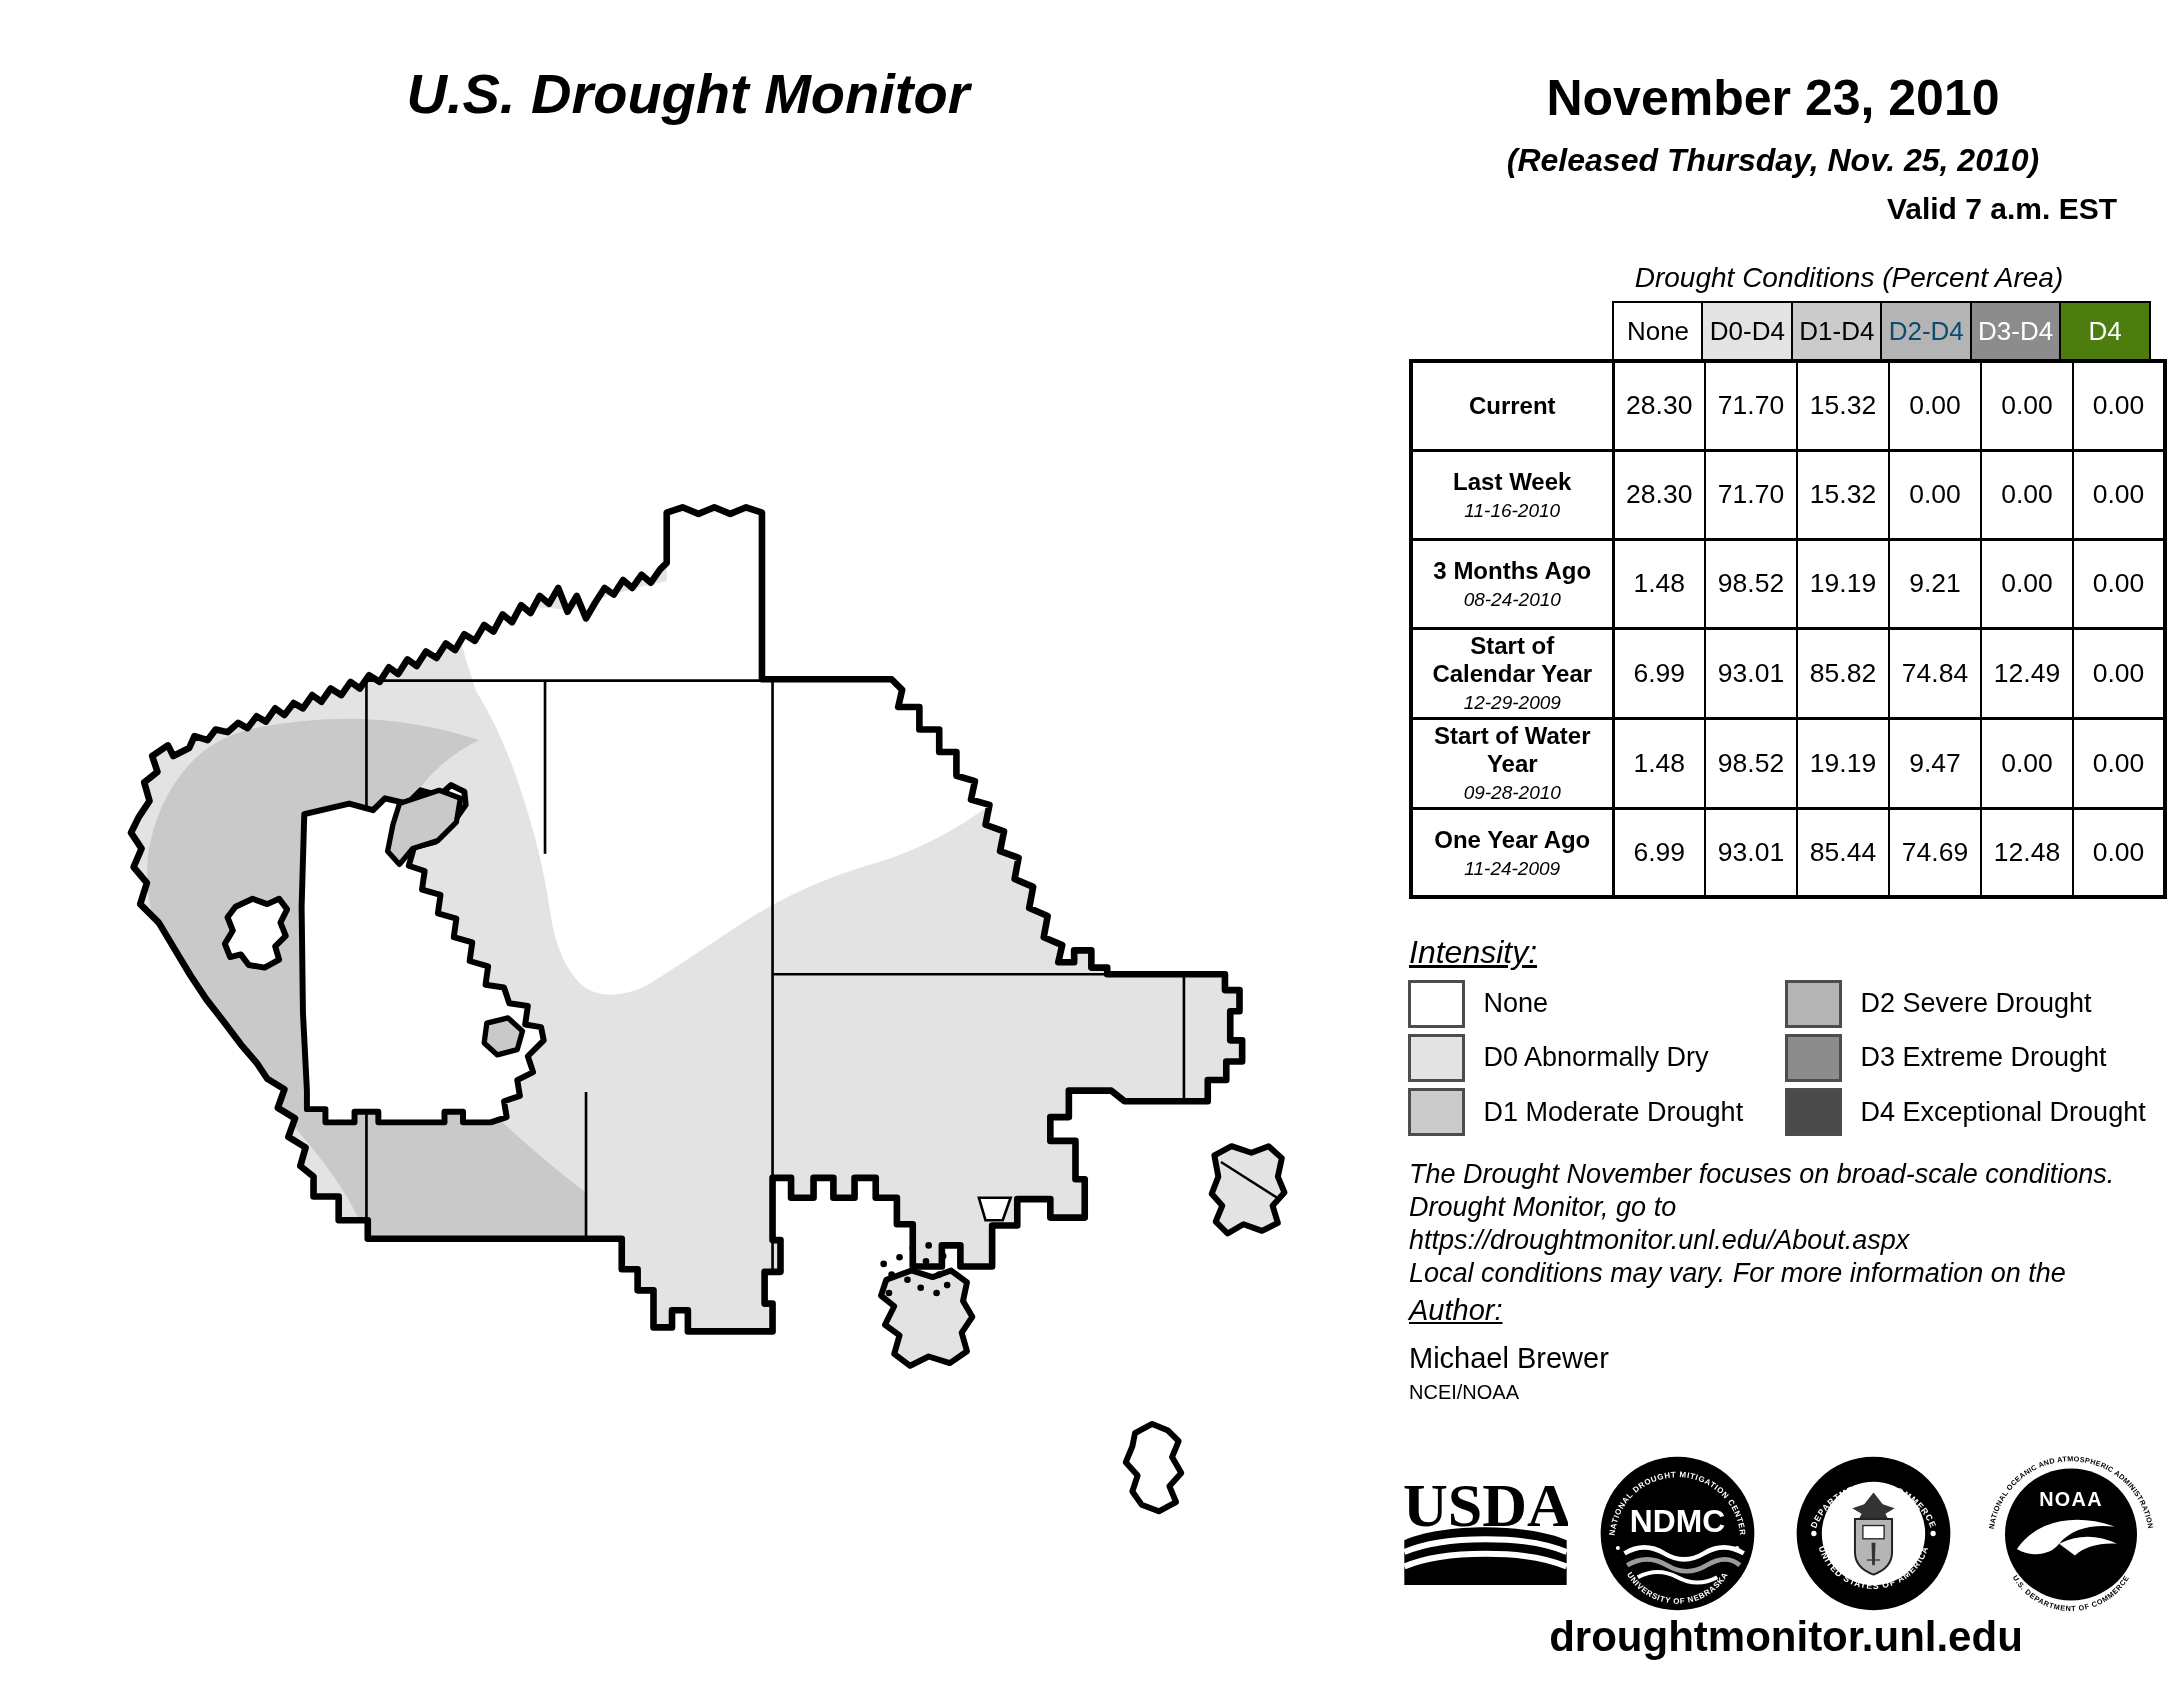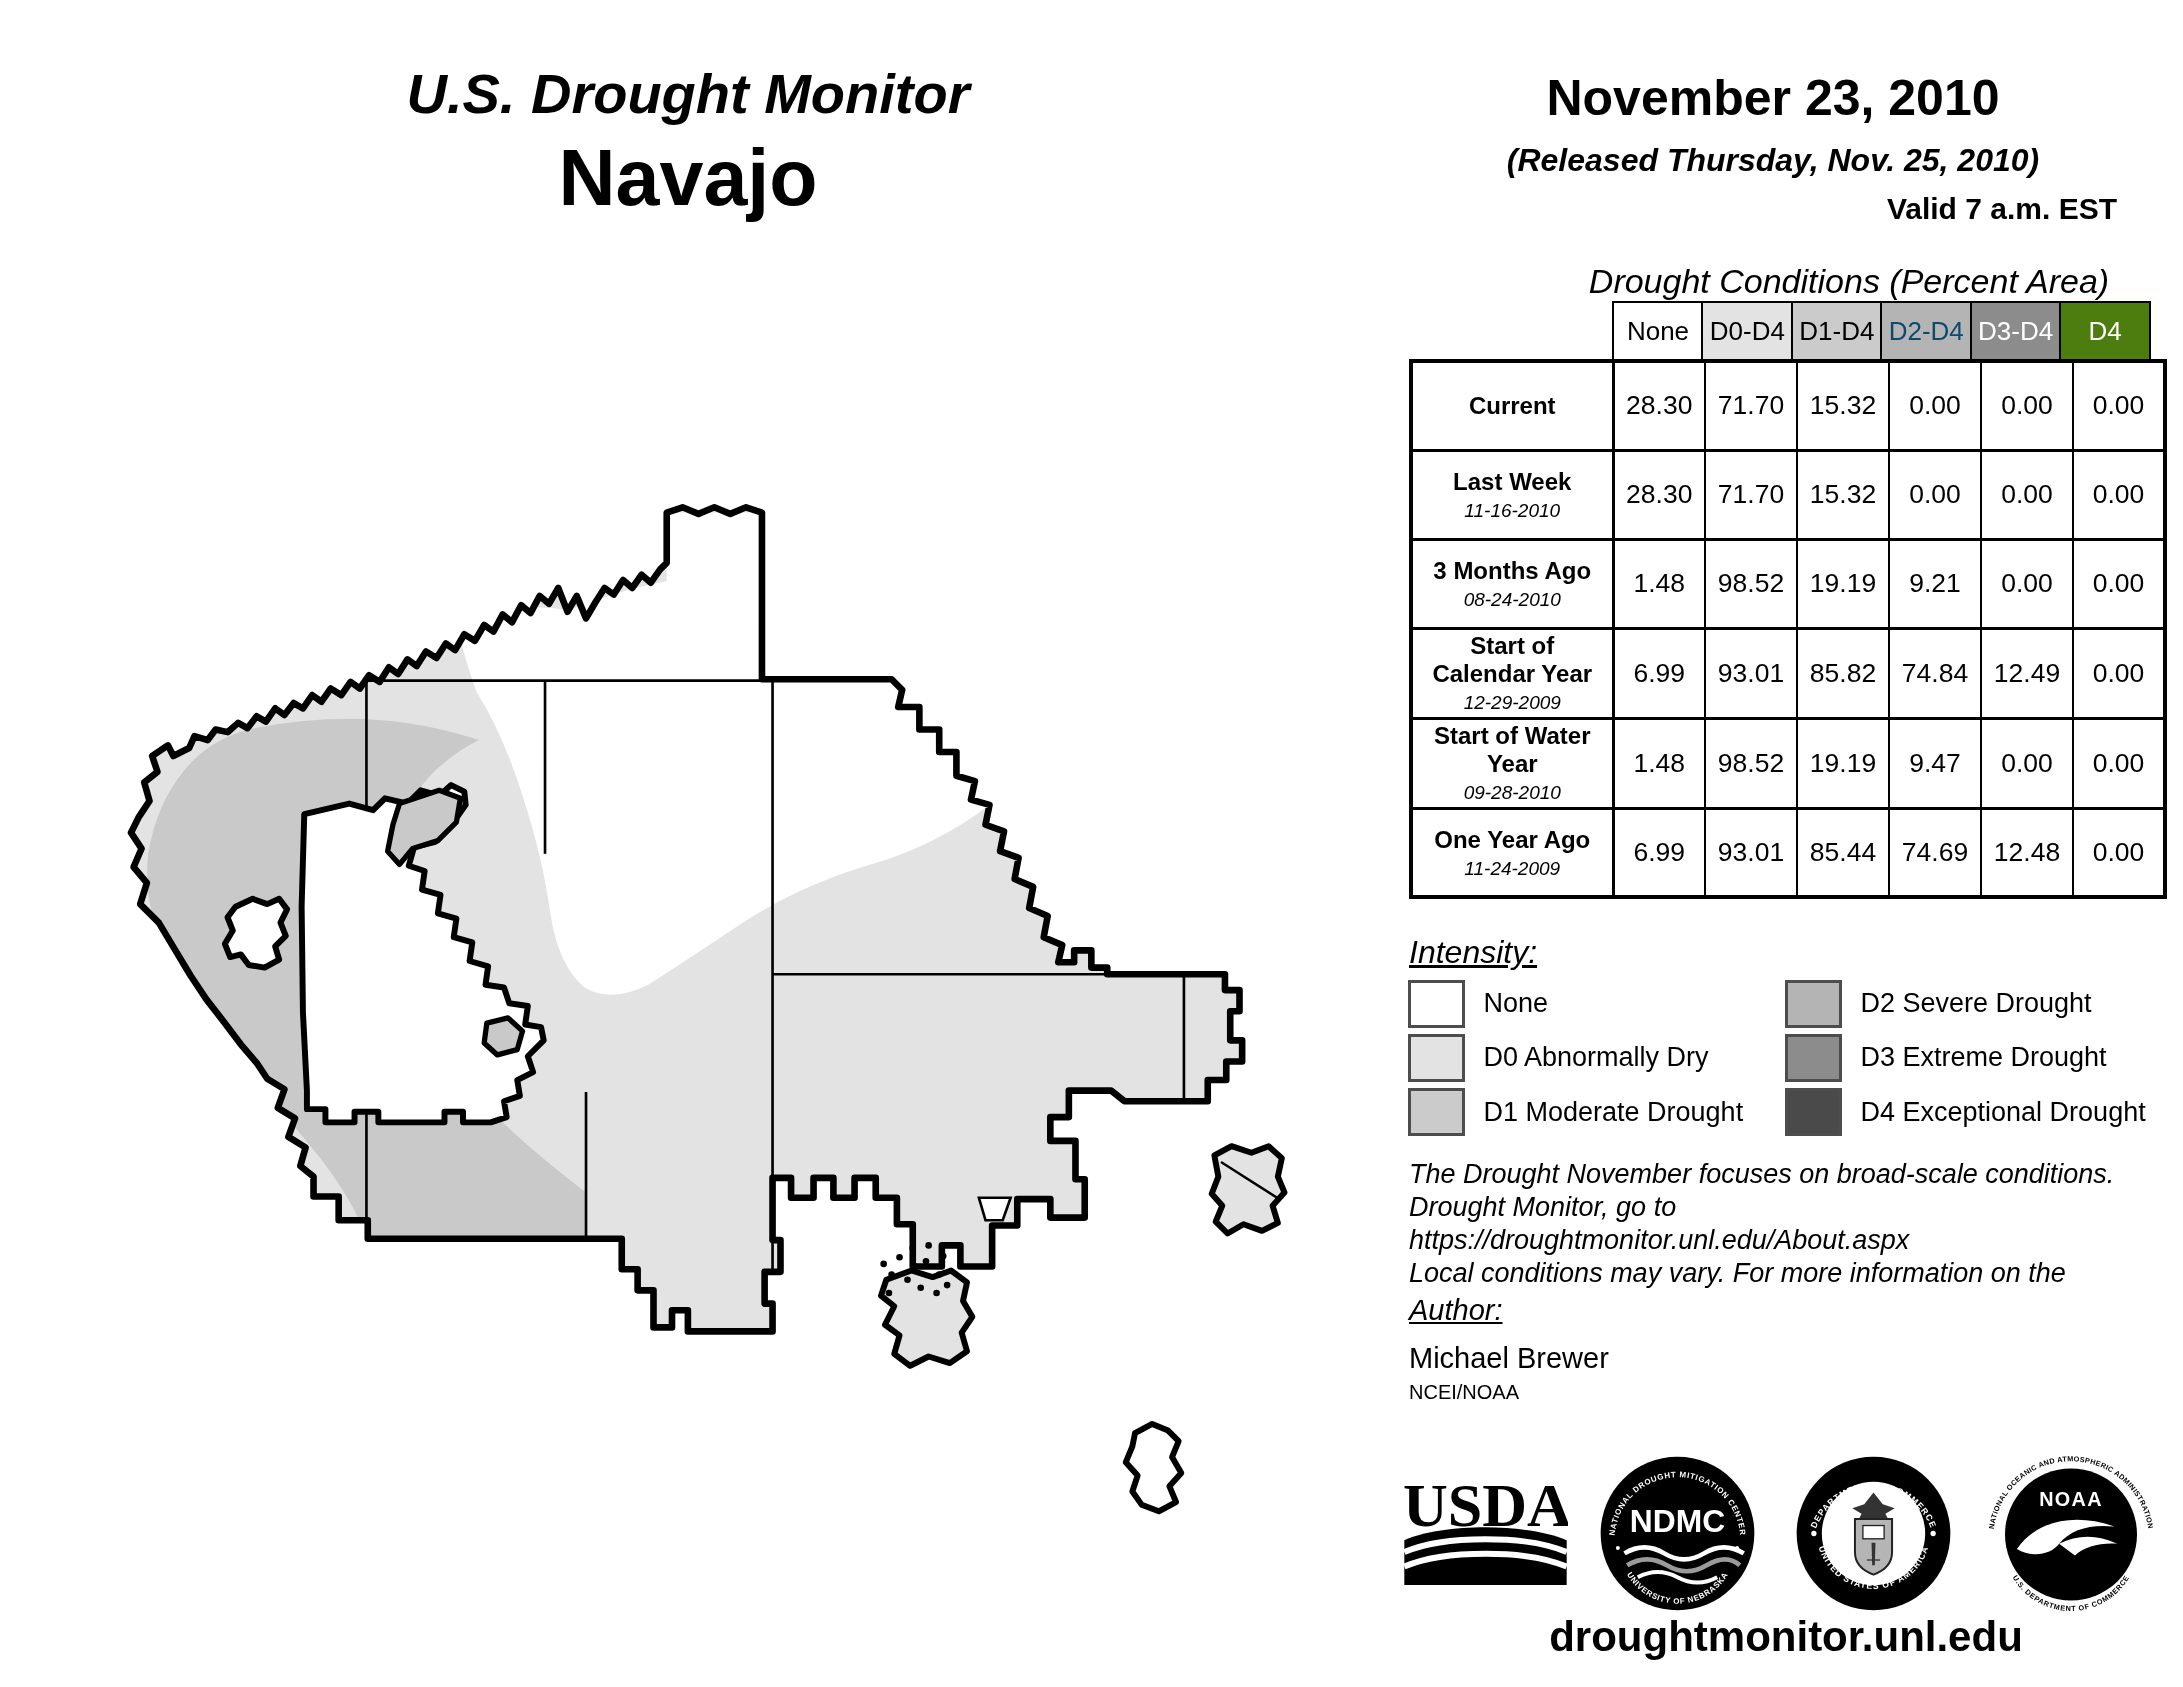--- a/index.html
+++ b/index.html
@@ -8,21 +8,21 @@
   .abs{position:absolute;}
 
   
   #title1{left:192px;top:61px;width:992px;text-align:center;
           font-size:56px;font-weight:bold;font-style:italic;}
   #title2{left:192px;top:132px;width:992px;text-align:center;
           font-size:79px;font-weight:bold;}
   #date1{left:1429px;top:69px;width:688px;text-align:center;font-size:50px;font-weight:bold;}
   #date2{left:1429px;top:142px;width:688px;text-align:center;font-size:32px;font-weight:bold;font-style:italic;}
   #date3{left:1429px;top:192px;width:688px;text-align:right;font-size:30px;font-weight:bold;}
-  #caption{left:1515px;top:262px;width:668px;text-align:center;font-size:34px;font-style:italic;}
+  #caption{left:1515px;top:262px;width:668px;text-align:center;font-size:28px;font-style:italic;}
 
   
   #thead{left:1612px;top:301px;display:flex;}
   .hdr-cell{width:92px;height:61px;border:2.6px solid #000;margin-left:-2.6px;
             display:flex;align-items:center;justify-content:center;
             font-size:26px;box-sizing:border-box;background:#fff;}
   .hdr-cell:first-child{margin-left:0;}
 
   
   #dmtable{position:absolute;left:1409px;top:359px;border-collapse:collapse;}
@@ -54,21 +54,20 @@
 
   .ring-text{font-size:13px;letter-spacing:1.5px;font-weight:bold;}
   .ring-text-sm{font-size:12px;letter-spacing:1px;font-weight:bold;}
 </style>
 </head>
 <body>
 
 <div id="page">
 
   <div class="abs" id="title1">U.S. Drought Monitor</div>
-  <div class="abs" id="title2">Navajo</div>
   <div class="abs" id="date1">November 23, 2010</div>
   <div class="abs" id="date2">(Released Thursday, Nov. 25, 2010)</div>
   <div class="abs" id="date3">Valid 7 a.m. EST</div>
   <div class="abs" id="caption">Drought Conditions (Percent Area)</div>
 
   <div class="abs" id="thead">
     <div class="hdr-cell" style="background: rgb(255, 255, 255); color: rgb(0, 0, 0);">None</div>
     <div class="hdr-cell" style="background: rgb(227, 227, 227); color: rgb(0, 0, 0);">D0-D4</div>
     <div class="hdr-cell" style="background: rgb(203, 203, 203); color: rgb(0, 0, 0);">D1-D4</div>
     <div class="hdr-cell" style="background: rgb(180, 180, 180); color: #0c4a6e;">D2-D4</div>

